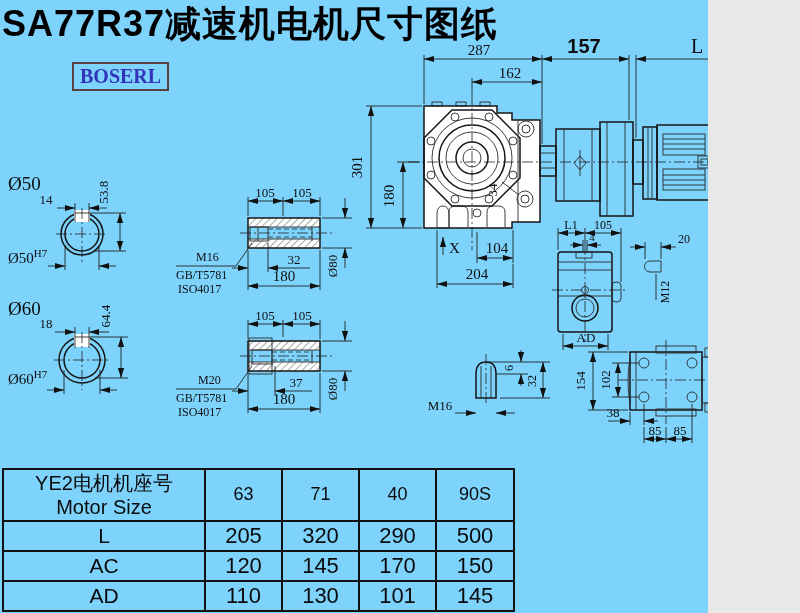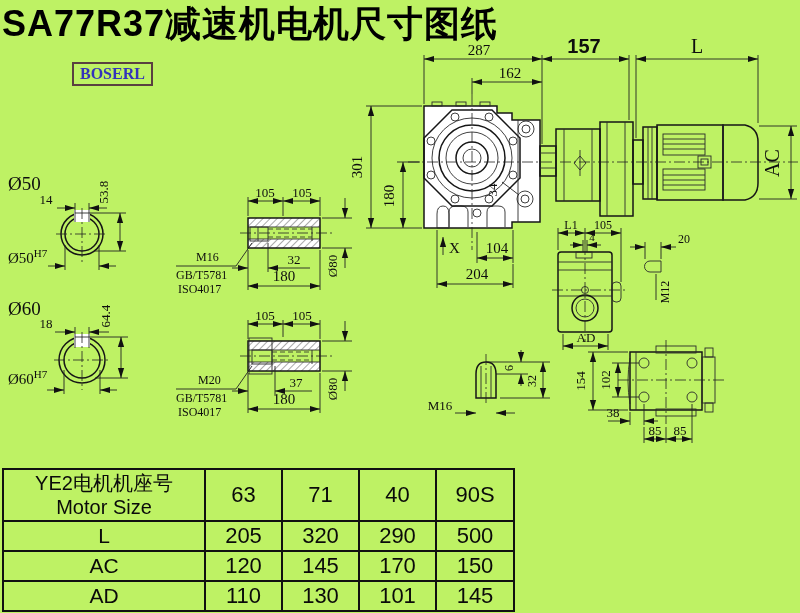--- a/index.html
+++ b/index.html
@@ -1,39 +1,39 @@
 <!DOCTYPE html>
 <html><head>
 <meta charset="utf-8">
 <style>
   html,body{margin:0;padding:0;background:#e8e8e8;}
-  #stage{position:relative;width:800px;height:613px;background:#bef264;overflow:hidden;
+  #stage{position:relative;width:708px;height:613px;background:#7dd3fc;overflow:hidden;
          font-family:"Liberation Sans",sans-serif;}
   #title{position:absolute;left:2px;top:0px;font-size:36px;font-weight:bold;color:#000;
          letter-spacing:1px;white-space:nowrap;}
   #logo{position:absolute;left:72px;top:62px;border:2px solid #5a4040;padding:1px 6px;
-        font-family:"Liberation Serif",serif;font-size:16px;font-weight:bold;color:#3333bb;}
+        font-family:"Liberation Serif",serif;font-size:20px;font-weight:bold;color:#3333bb;}
   svg{position:absolute;left:0;top:0;}
   .ln{stroke:#161616;stroke-width:1.5;fill:none;stroke-linejoin:miter;}
   .lnf{stroke:#161616;stroke-width:1.5;fill:#ffffff;}
   .tn{stroke:#2a2a2a;stroke-width:0.9;fill:none;}
   .dm{stroke:#222;stroke-width:0.9;fill:none;}
   .cl{stroke:#222;stroke-width:0.8;fill:none;stroke-dasharray:11 3 2 3;}
   .dsh{stroke:#2a2a2a;stroke-width:0.8;fill:none;stroke-dasharray:5 3;}
   text{fill:#0e0e0e;font-family:"Liberation Serif",serif;}
   .d11{font-size:11px;} .d12{font-size:12px;} .d13{font-size:13px;}
   .d15{font-size:15px;} .d19{font-size:19px;} .d20{font-size:20px;}
   .bs20{font-family:"Liberation Sans",sans-serif;font-weight:bold;font-size:20px;}
   .mid{text-anchor:middle;}
   #size-table{position:absolute;left:2px;top:468px;border-collapse:collapse;
               table-layout:fixed;width:501px;padding-left:32px;}
   #size-table td{border:2px solid #111;text-align:center;vertical-align:middle;
                  color:#0a0a0a;padding:0;}
   #size-table .hcell{height:50px;font-size:20px;line-height:1.2;}
-  #size-table .hnum{font-size:22px;}
+  #size-table .hnum{font-size:18px;}
   #size-table .rlabel{font-size:21px;height:28px;}
   #size-table .val{font-size:22px;height:28px;}
 </style>
 </head>
 <body>
 
 <div id="stage">
 
   <div id="title">SA77R37减速机电机尺寸图纸</div>
   <div id="logo">

